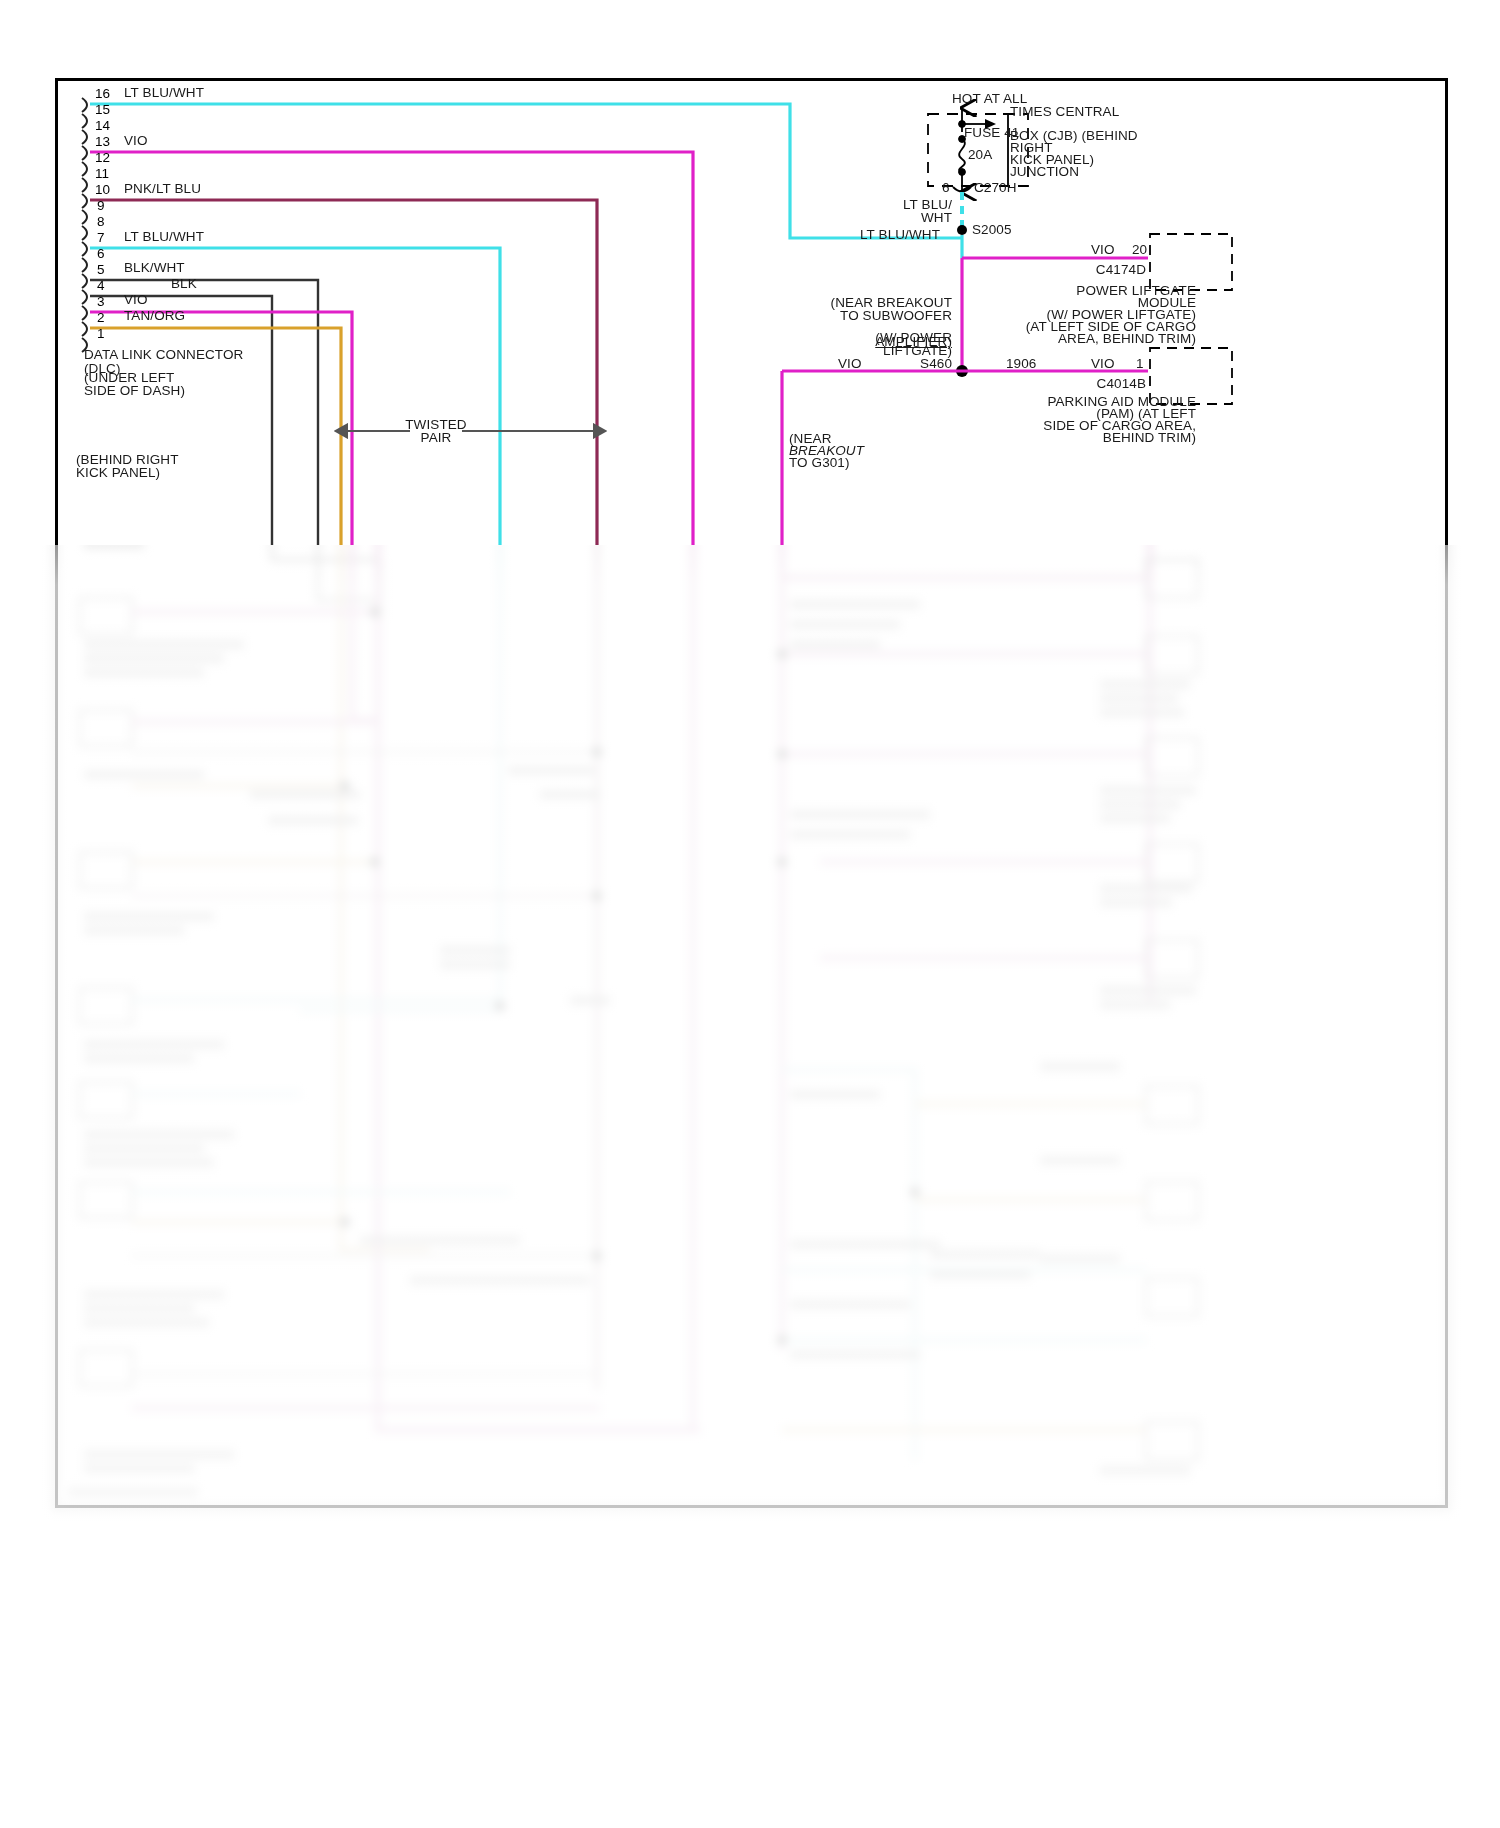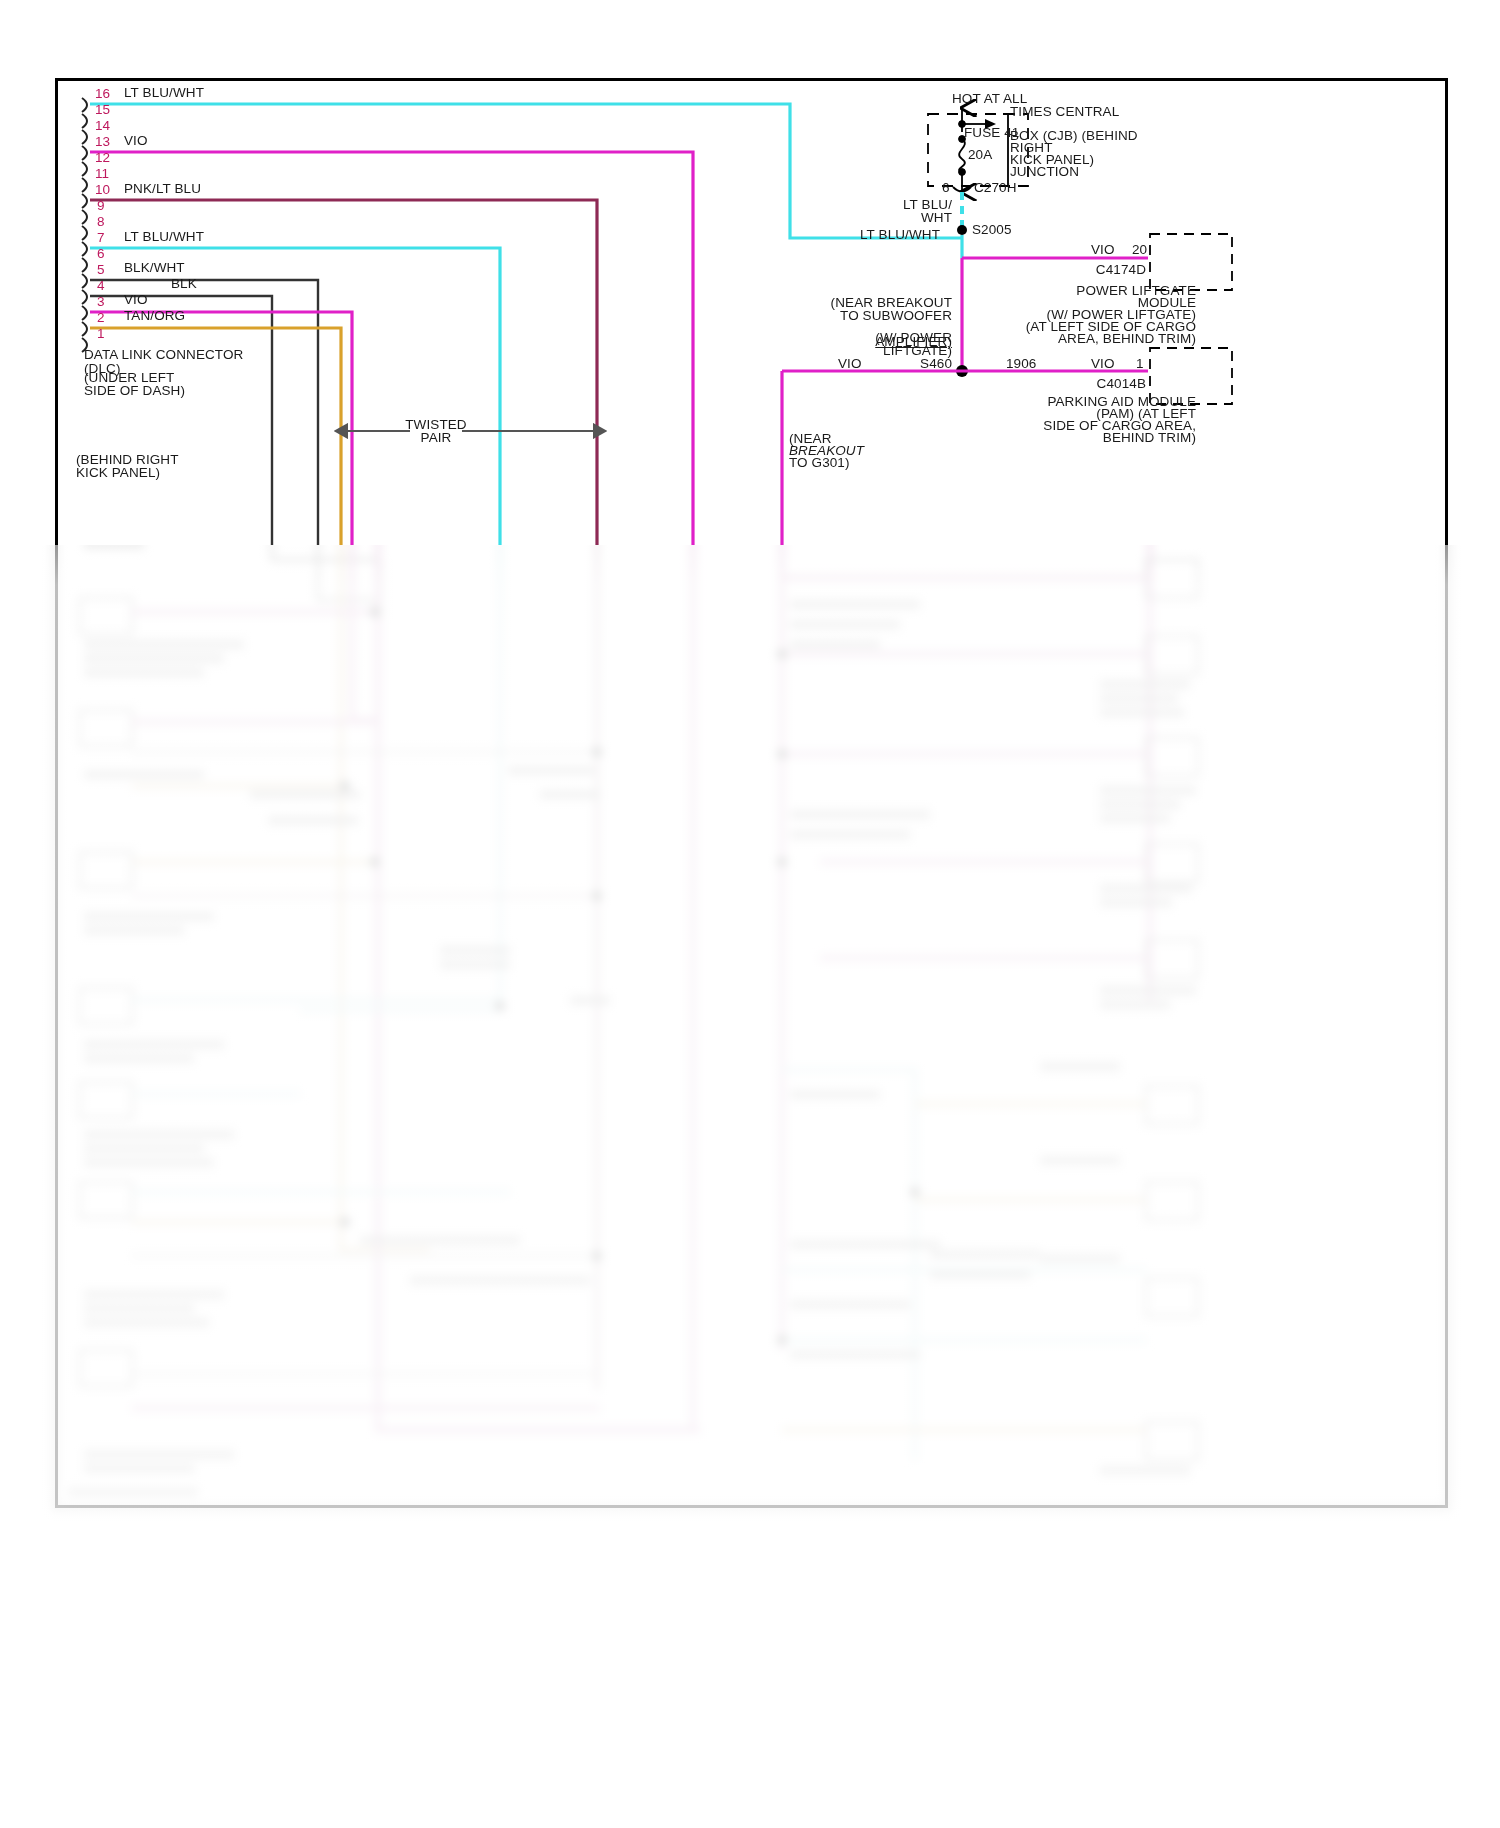--- a/index.html
+++ b/index.html
@@ -5,21 +5,21 @@
 <style>
   html,body{margin:0;padding:0;background:#ffffff;}
   body{font-family:"Liberation Sans","DejaVu Sans",sans-serif;}
   #stage{position:relative;width:1500px;height:1828px;background:#fff;overflow:hidden;}
   #sheet{position:absolute;left:0;top:0;width:1500px;height:1828px;}
   .frame{position:absolute;border:3px solid #000;box-sizing:border-box;}
   svg{position:absolute;left:0;top:0;width:1500px;height:1828px;overflow:visible;}
   .lbl{position:absolute;font-size:13.5px;color:#1a1a1a;line-height:13.5px;white-space:pre;letter-spacing:0.1px;}
   .lbl.r{text-align:right;}
   .lbl.c{text-align:center;}
-  .pin{position:absolute;font-size:13.5px;color:#be185d;}
+  .pin{position:absolute;font-size:13.5px;color:#000000;}
   
   #blurwrap{position:absolute;left:0;top:545px;width:1500px;height:1283px;overflow:hidden;}
   #blurinner{position:absolute;left:0;top:-545px;width:1500px;height:1828px;
      filter:blur(5px) opacity(0.62) saturate(0.55);}
   #fadeveil{position:absolute;left:0;top:545px;width:1500px;height:1283px;
      background:linear-gradient(to bottom, rgba(255,255,255,0.55) 0px, rgba(255,255,255,0.72) 40px, rgba(255,255,255,0.76) 100%);
      pointer-events:none;}
 </style>
 </head>
 <body>

